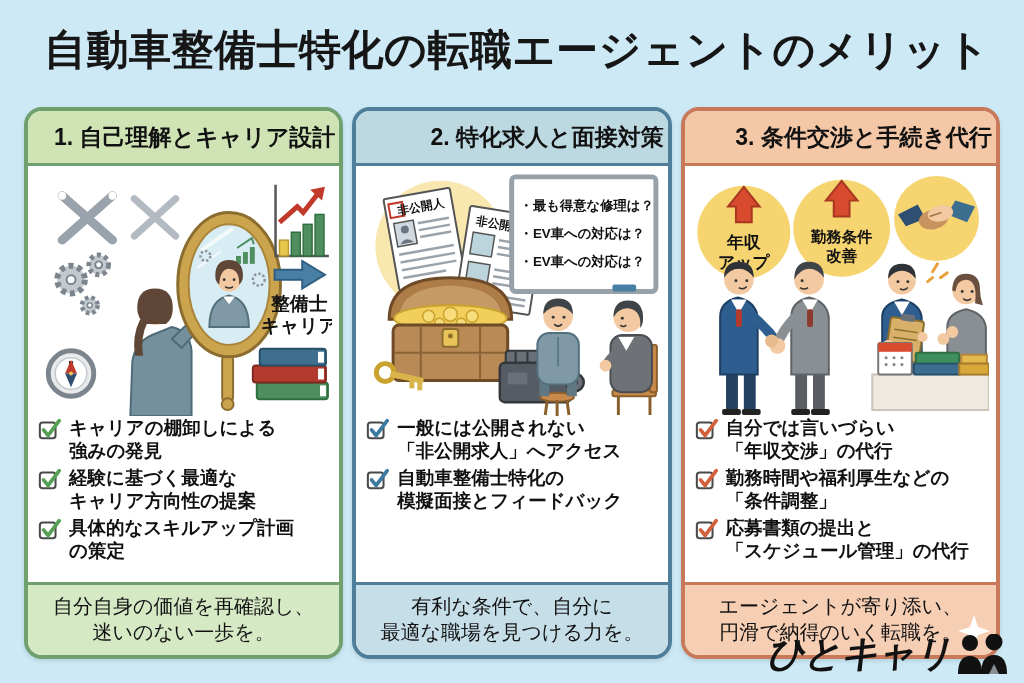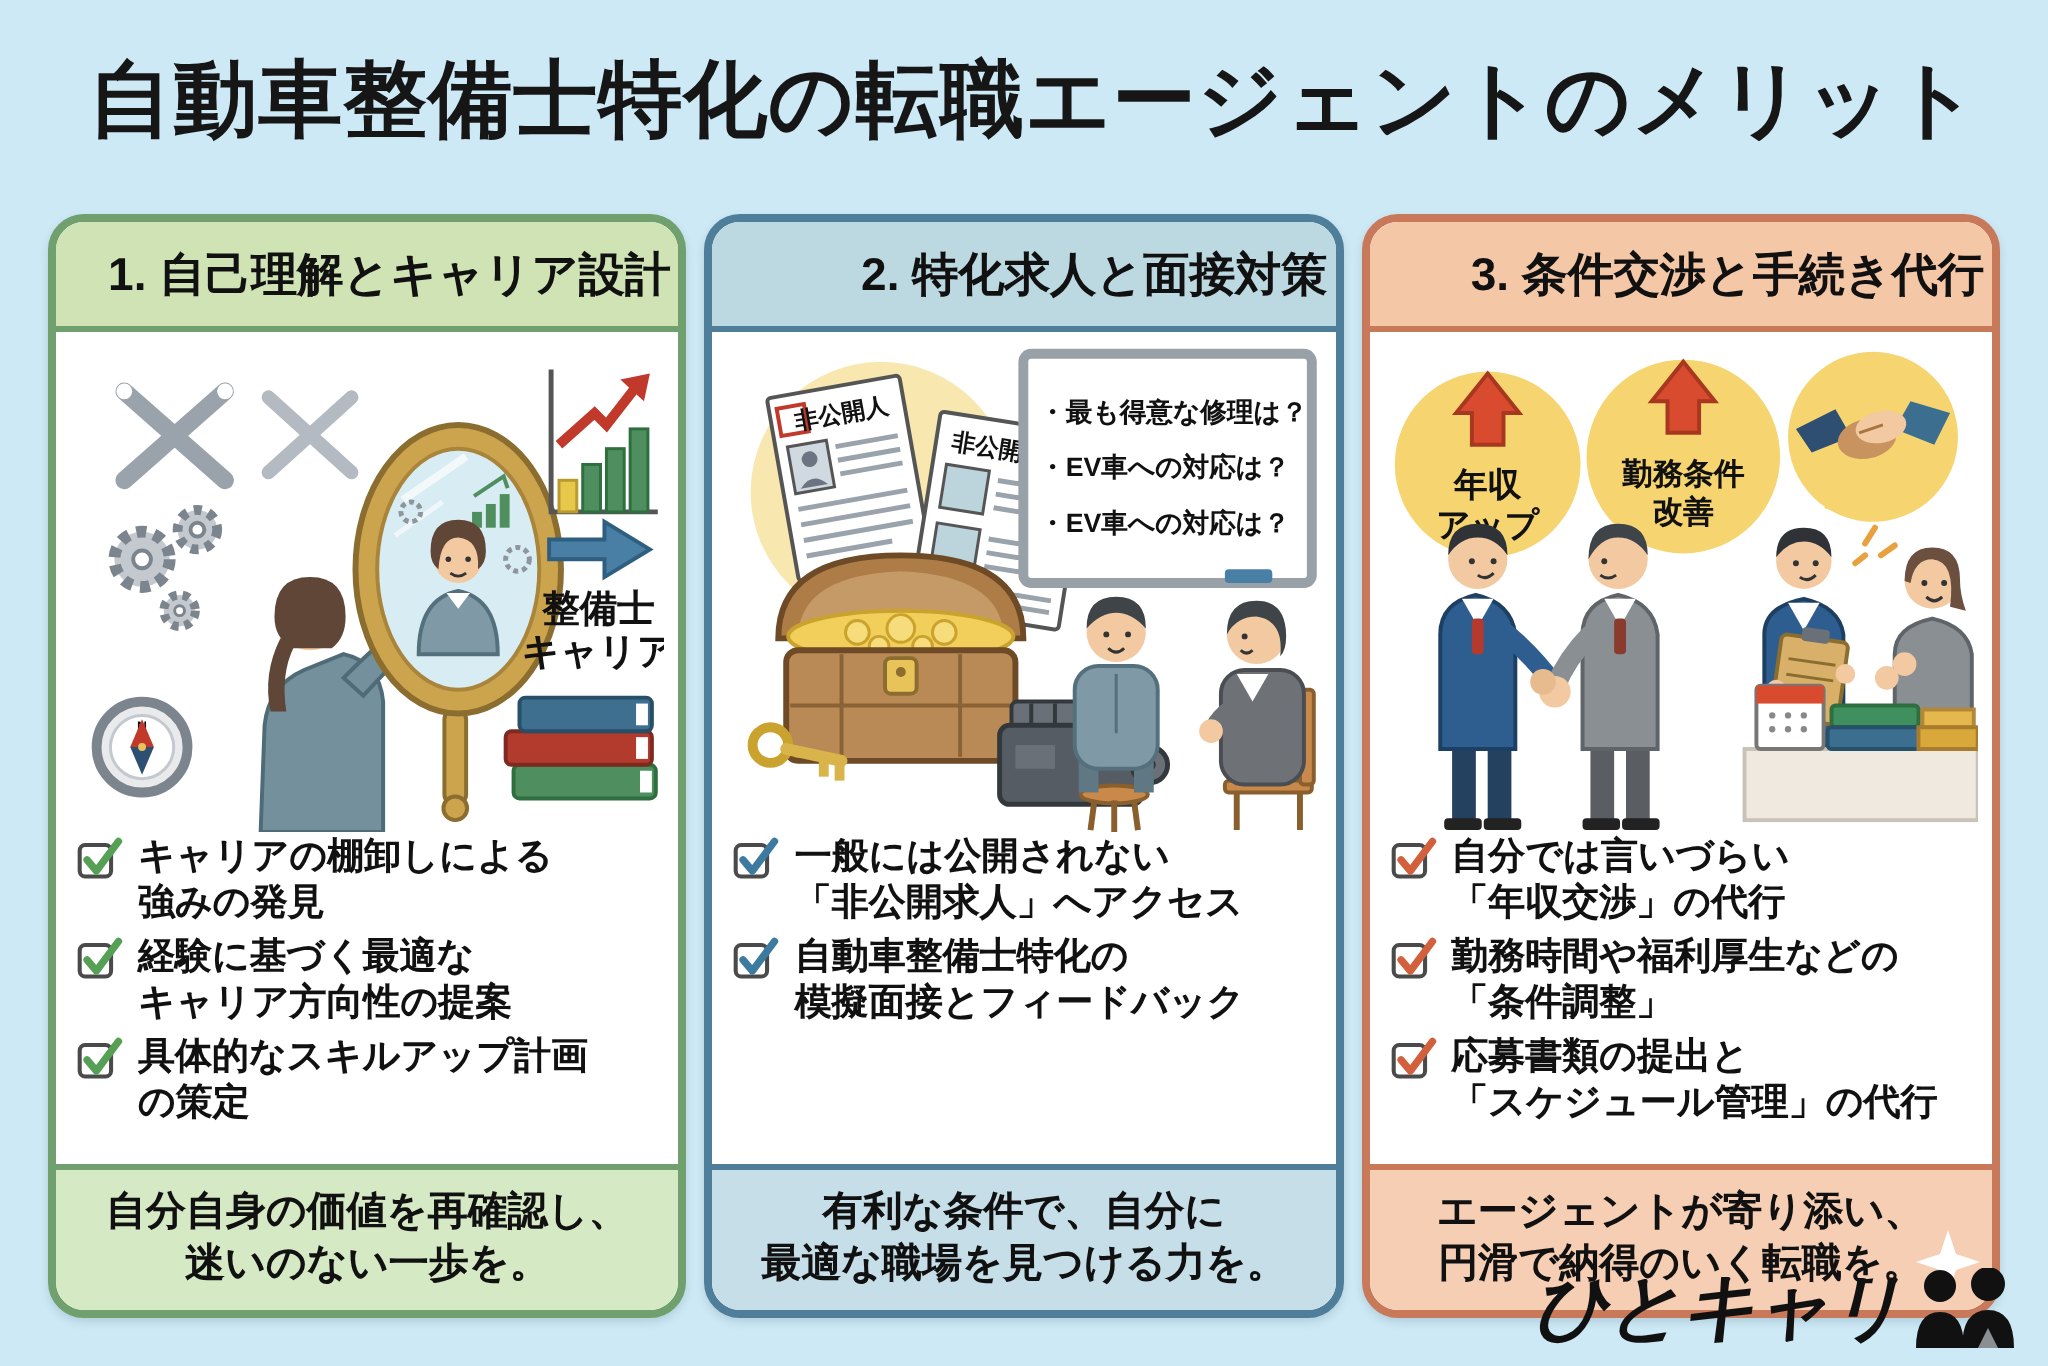--- a/index.html
+++ b/index.html
@@ -77,21 +77,21 @@
     font-weight:700;
     line-height:1.22;
     color:#111;
   }
   .card-footer{
     background:var(--tint2);
     border-top:3px solid var(--accent);
     text-align:center;
     white-space:pre-line;
     font-size:20px;
-    font-weight:700;
+    font-weight:400;
     line-height:1.3;
     padding:8px 4px 10px;
     color:#111;
   }
   .logo{
     position:absolute;
     right:16px;bottom:4px;
     display:flex;
     align-items:center;
     gap:5px;

